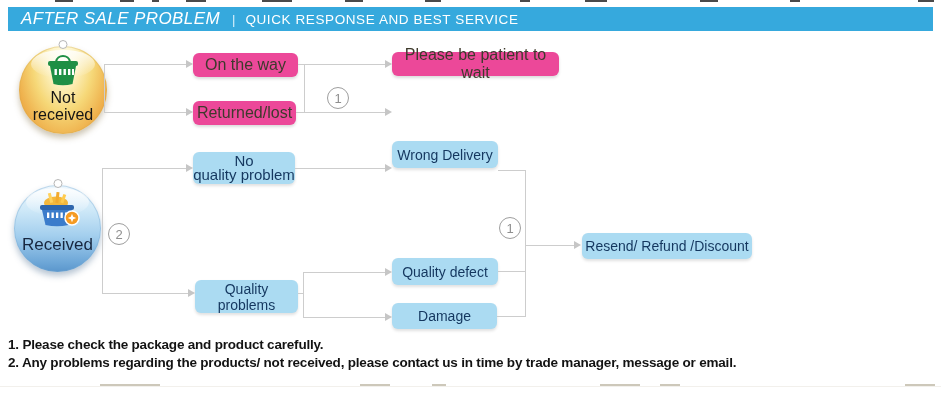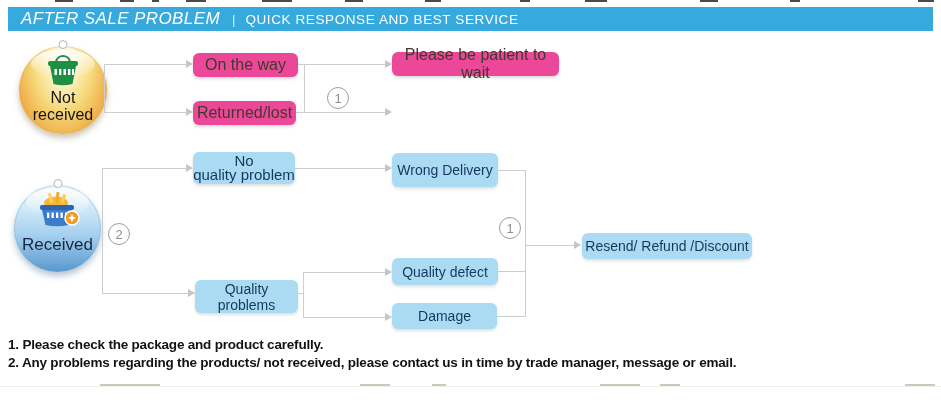--- a/index.html
+++ b/index.html
@@ -160,21 +160,21 @@
   <div class="hl" style="left:295px;top:168px;width:90px;"></div>
   <div class="ah" style="left:385px;top:164px;"></div>
 
   <div class="hl" style="left:298px;top:293px;width:6px;"></div>
   <div class="vl" style="left:303px;top:272px;height:46px;"></div>
   <div class="hl" style="left:303px;top:272px;width:82px;"></div>
   <div class="ah" style="left:385px;top:268px;"></div>
   <div class="hl" style="left:303px;top:317px;width:82px;"></div>
   <div class="ah" style="left:385px;top:313px;"></div>
 
-  <div class="fbox bbox" style="left:392px;top:153px;width:106px;height:34px;">Wrong Delivery</div>
+  <div class="fbox bbox" style="left:392px;top:141px;width:106px;height:27px;">Wrong Delivery</div>
   <div class="fbox bbox" style="left:392px;top:258px;width:106px;height:27px;">Quality defect</div>
   <div class="fbox bbox" style="left:392px;top:303px;width:105px;height:26px;">Damage</div>
 
   <div class="hl" style="left:498px;top:170px;width:27px;"></div>
   <div class="hl" style="left:498px;top:271px;width:27px;"></div>
   <div class="hl" style="left:497px;top:316px;width:28px;"></div>
   <div class="vl" style="left:525px;top:170px;height:147px;"></div>
   <div class="hl" style="left:525px;top:245px;width:49px;"></div>
   <div class="ah" style="left:574px;top:241px;"></div>
 

